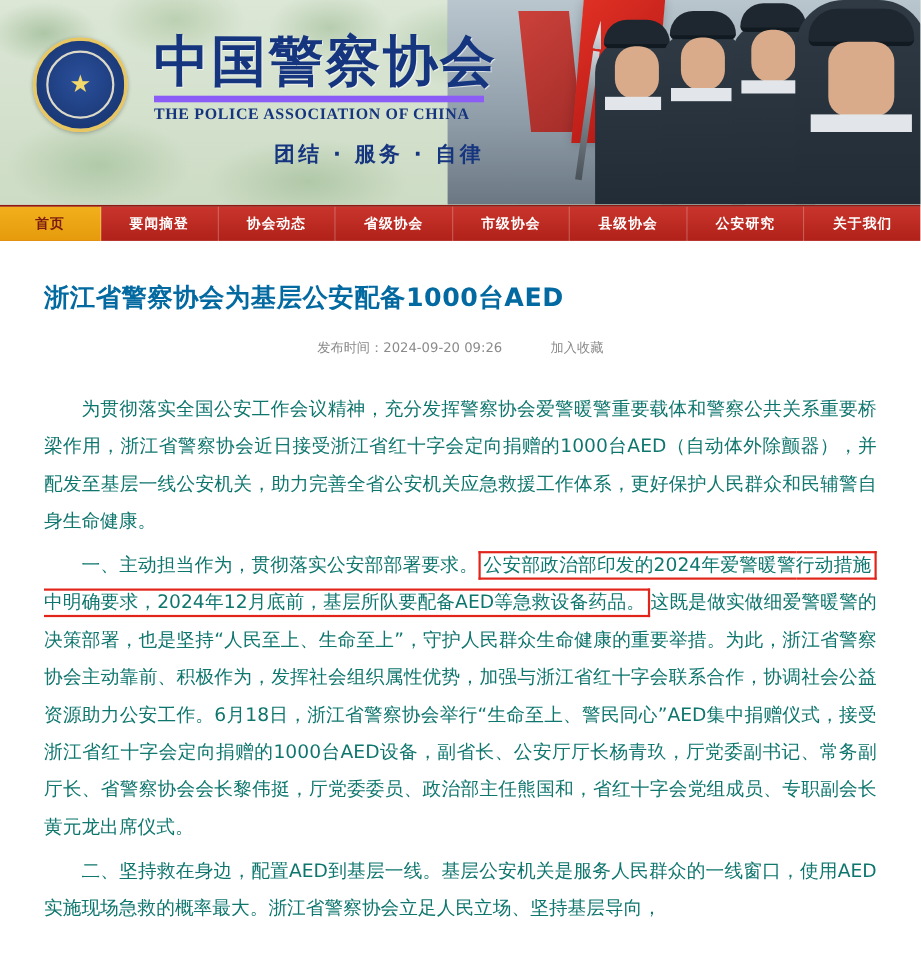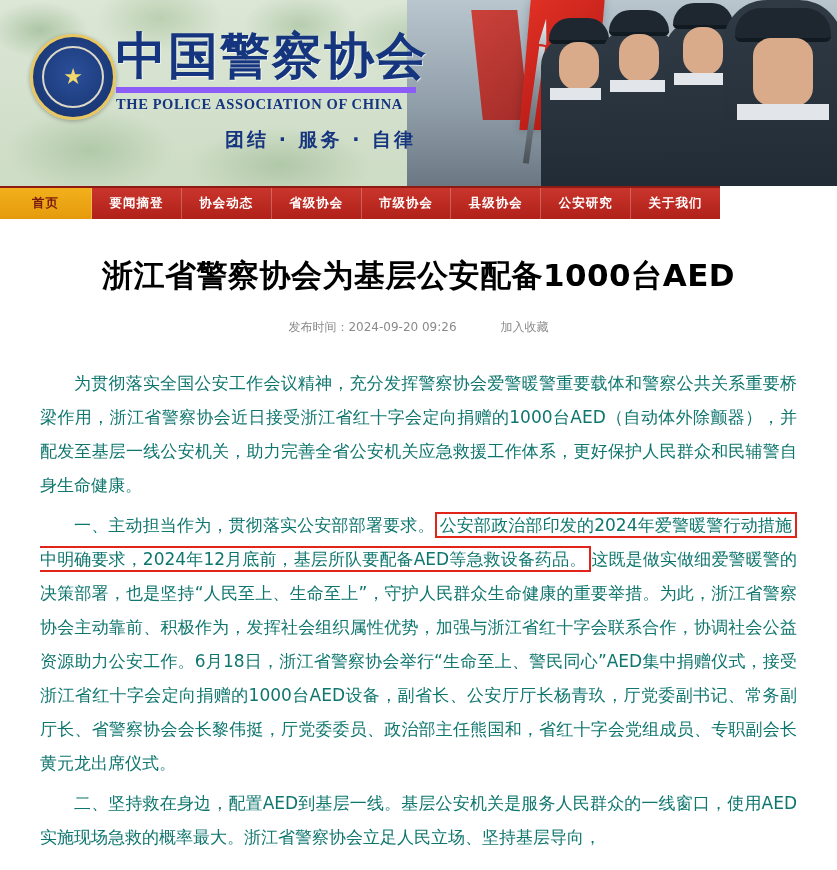--- a/index.html
+++ b/index.html
@@ -153,21 +153,21 @@
     font-size: 10px;
     text-align: center;
     line-height: 1.1;
   }
   .emblem .star {
     color: #f3d96b;
     font-size: 22px;
   }
   .title-zone {
     position: absolute;
-    left: 116px; top: 30px;
+    left: 140px; top: 30px;
     width: 360px;
   }
   .cn-title {
     font-family: "DejaVu Sans", sans-serif;
     font-size: 50px;
     font-weight: bold;
     color: #16357f;
     letter-spacing: 2px;
     line-height: 1.05;
     text-shadow: 1px 1px 0 rgba(255,255,255,.6);
@@ -190,21 +190,21 @@
     color: #16357f;
     letter-spacing: 3px;
     text-align: right;
     width: 300px;
     font-family: "DejaVu Sans", sans-serif;
   }
 
   
   .nav {
     display: flex;
-    width: 720px;
+    width: 837px;
     height: 33px;
     background: linear-gradient(180deg, #c9352c 0%, #b02119 100%);
     border-top: 2px solid #8e1a12;
   }
   .nav-item {
     flex: 1 1 auto;
     display: flex;
     align-items: center;
     justify-content: center;
     color: #ffffff;
@@ -220,24 +220,23 @@
     flex: 0 0 92px;
     background: linear-gradient(180deg, #f2b01c 0%, #e59a0c 100%);
     color: #7a1a10;
   }
 
   
   .article {
     padding: 0 40px;
   }
   .art-title {
-    text-align: center;
-    font-size: 31px;
-    font-weight: bold;
-    color: #000000;
+    font-size: 23px;
+    font-weight: bold;
+    color: #0369a1;
     margin: 36px 0 0;
     letter-spacing: .5px;
     font-family: "DejaVu Sans", sans-serif;
   }
   .meta {
     display: flex;
     justify-content: center;
     align-items: center;
     gap: 44px;
     margin-top: 22px;

